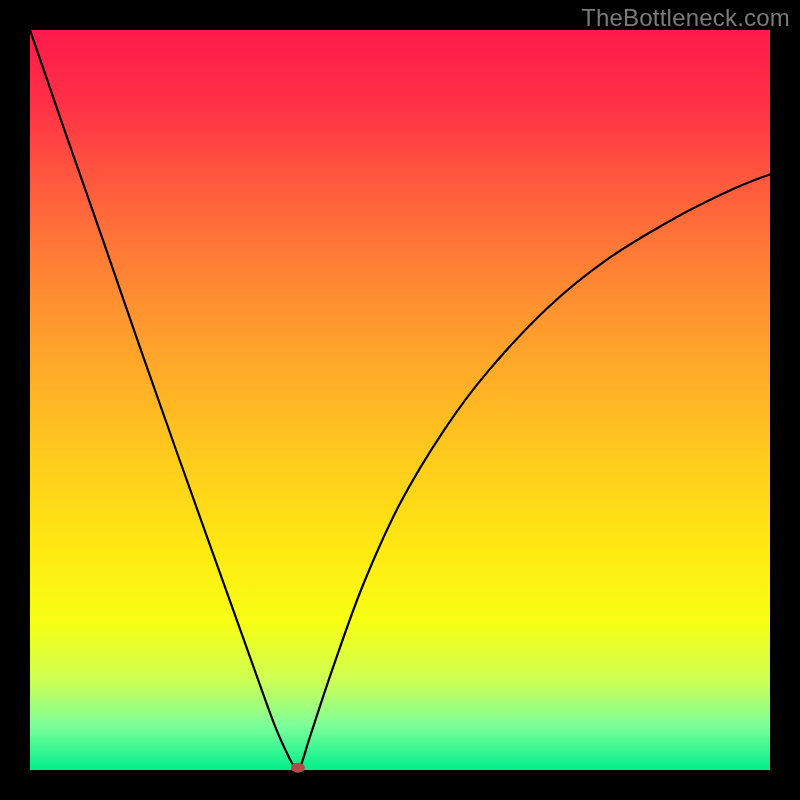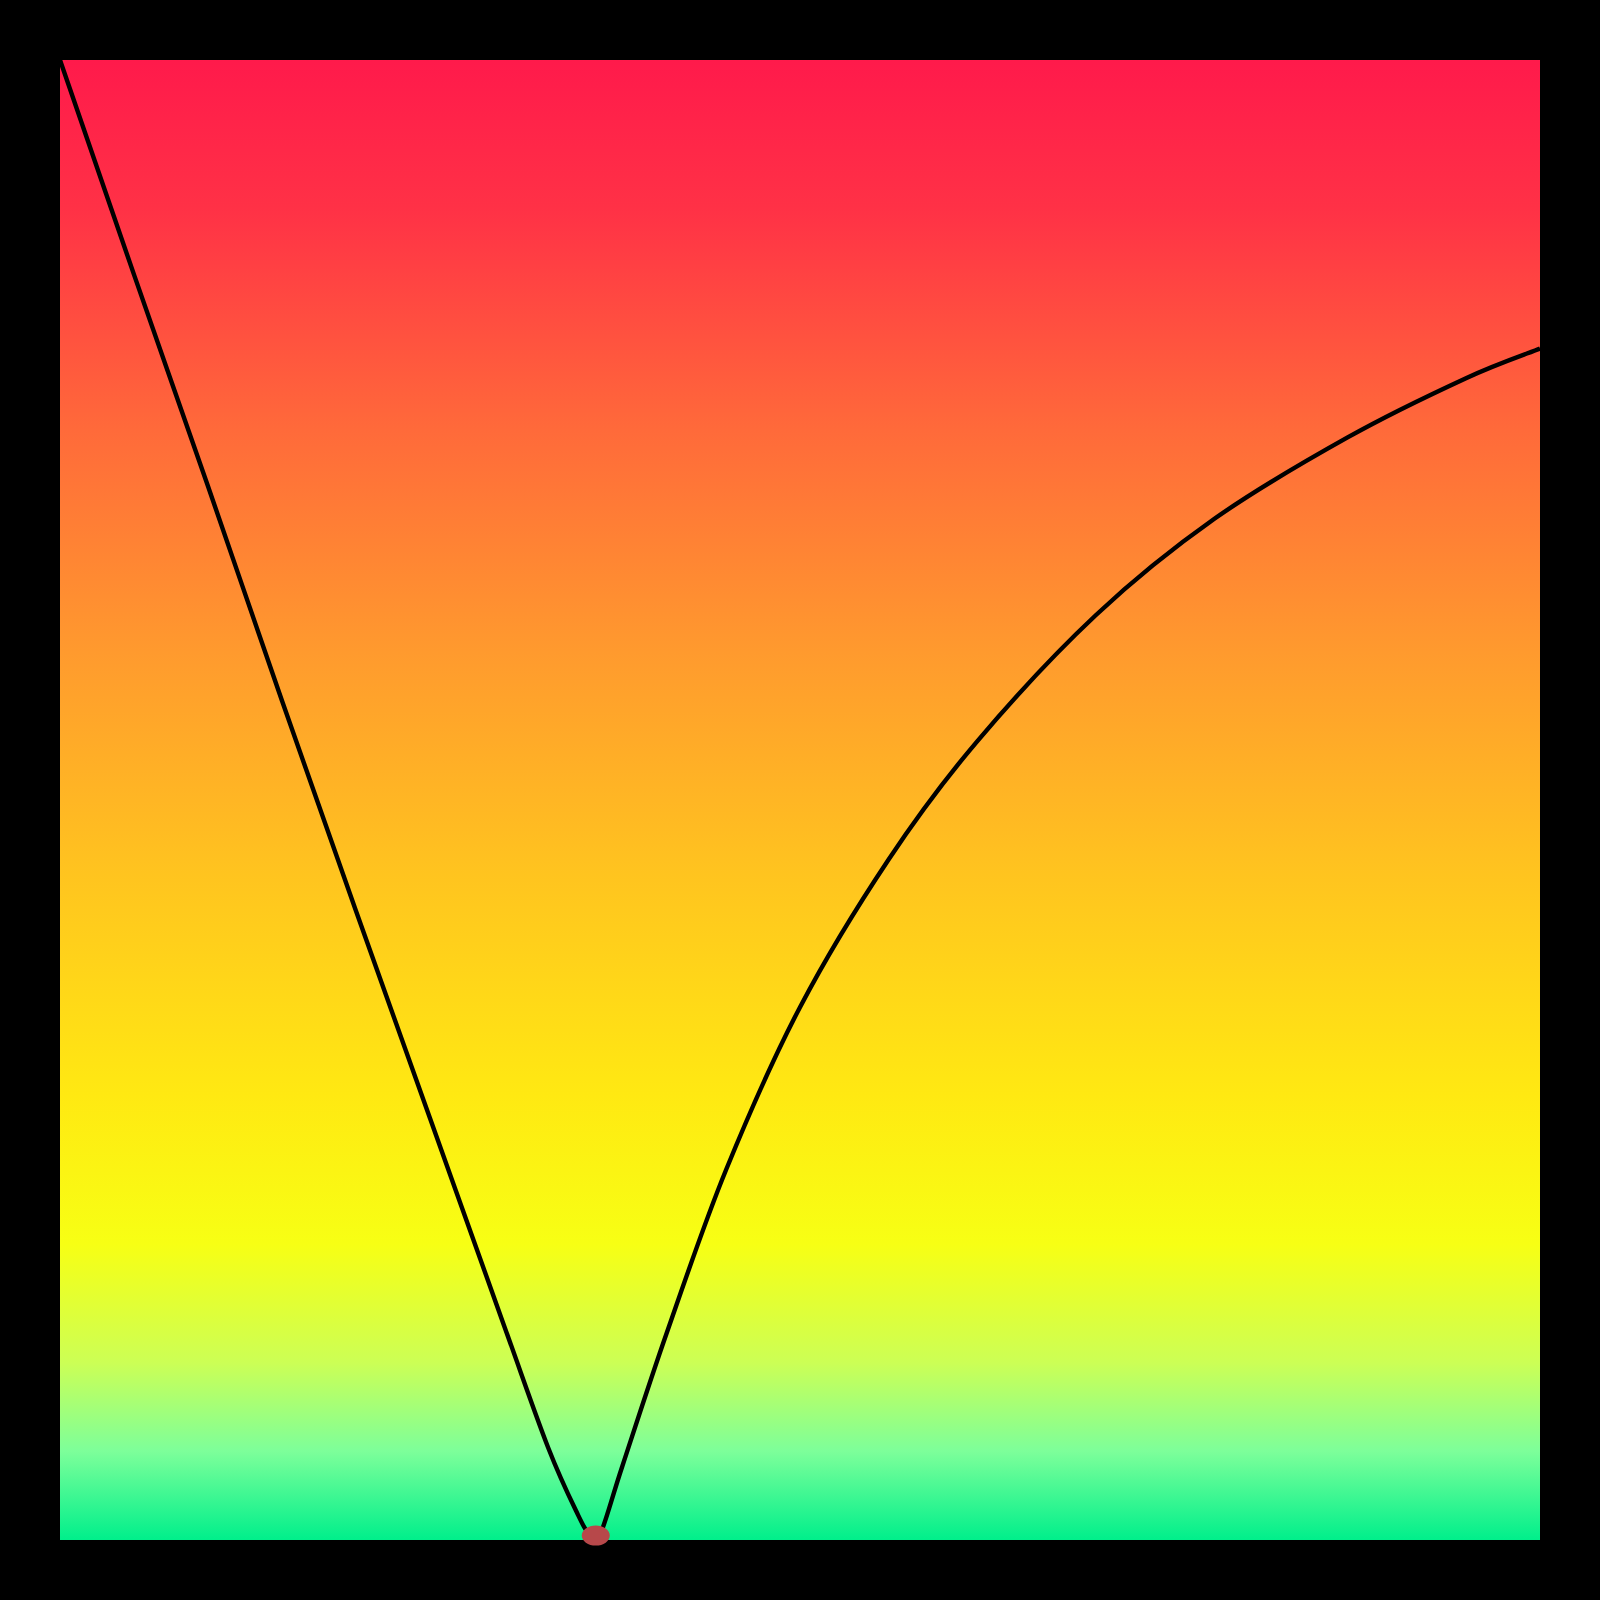--- a/index.html
+++ b/index.html
@@ -32,20 +32,21 @@
     left: 0;
     top: 0;
     width: 800px;
     height: 800px;
   }
 </style>
 </head>
 <body>
 
 <div class="frame">
+  <div class="watermark" data-bind="watermark">TheBottleneck.com</div>
 
   <svg class="plot" viewBox="0 0 800 800">
     <defs>
       <linearGradient id="bg-grad" x1="0" y1="0" x2="0" y2="1">
           <stop offset="0%" stop-color="#ff1a4b"></stop>
           <stop offset="10%" stop-color="#ff3146"></stop>
           <stop offset="25%" stop-color="#ff6a3a"></stop>
           <stop offset="40%" stop-color="#ff9a2e"></stop>
           <stop offset="55.00000000000001%" stop-color="#ffc41f"></stop>
           <stop offset="70%" stop-color="#ffe912"></stop>

